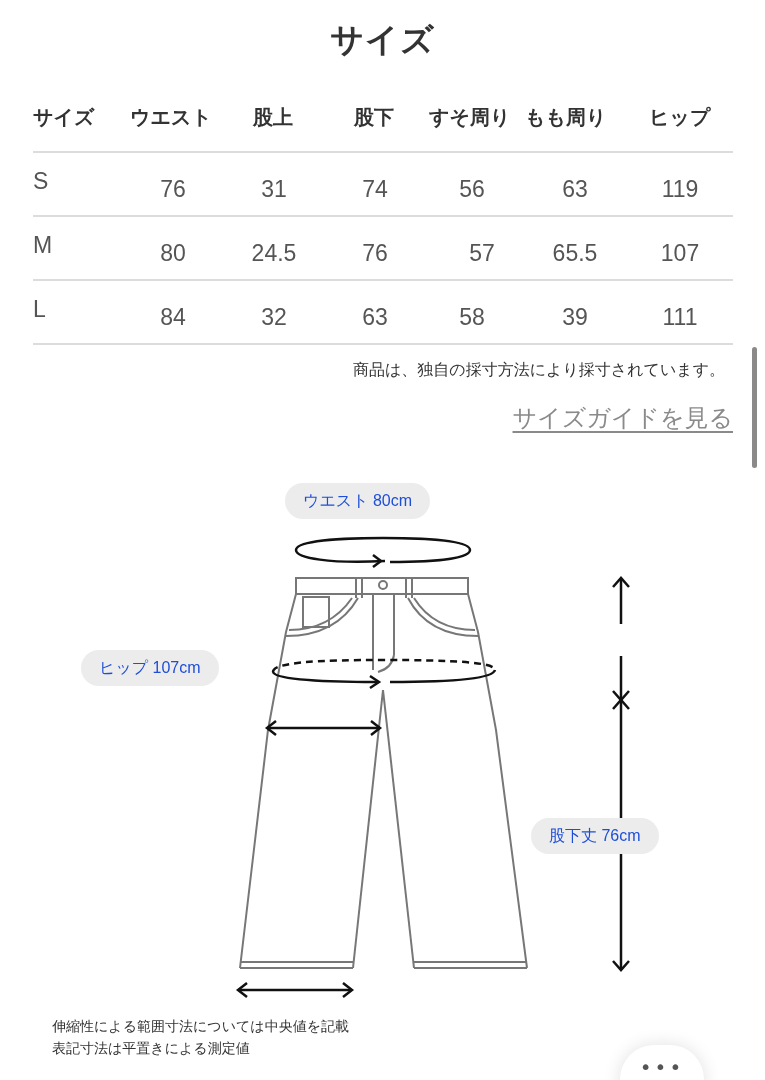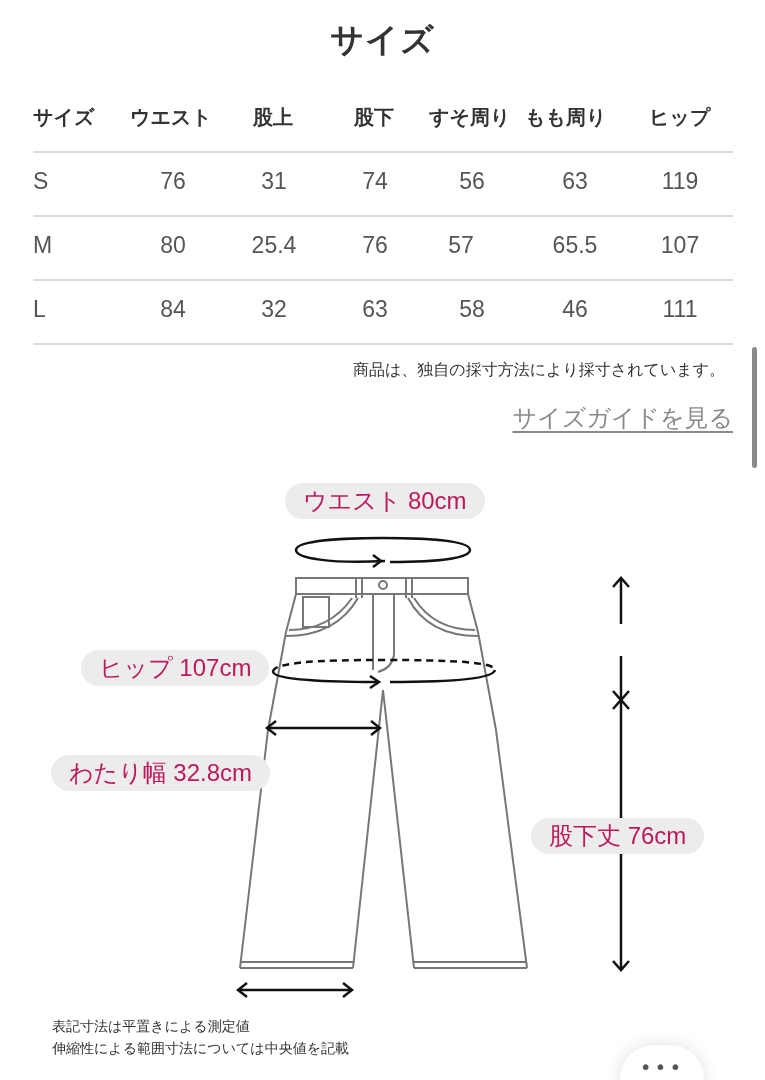--- a/index.html
+++ b/index.html
@@ -12,37 +12,37 @@
     font-size: 33px; font-weight: bold; color: #333333; letter-spacing: 1px;
   }
   .table { position: absolute; left: 33px; top: 88px; width: 700px; }
   .thead, .trow { position: relative; width: 700px; }
   .thead { height: 63px; border-bottom: 2px solid #dcdcdc; }
   .trow { height: 62px; border-bottom: 2px solid #dcdcdc; }
   .cell { position: absolute; top: 0; white-space: nowrap; }
   .thead .cell { top: 16px; font-size: 20px; font-weight: bold; color: #333333; }
   .trow .cell { top: 15px; font-size: 23px; color: #555555; font-family: "Liberation Sans", sans-serif; }
   .c-left { text-align: left; }
-  .c-center { transform: translateX(-50%); text-align: center; }
+  .c-center { transform: translateX(-50%); text-align: center; margin-top: 8px; }
   .note {
     position: absolute; right: 40px; top: 360px; font-size: 16px; color: #333333;
   }
   .guide-link {
     position: absolute; right: 32px; top: 402px; font-size: 24px; color: #8a8a8a;
     text-decoration: underline; text-underline-offset: 5px; cursor: pointer;
   }
   .scrollbar {
     position: absolute; left: 752px; top: 347px; width: 5px; height: 121px;
     background: #8a8a8a; border-radius: 3px;
   }
   .diagram { position: absolute; left: 0; top: 470px; width: 765px; height: 560px; }
   .diagram svg { position: absolute; left: 0; top: 0; }
   .pill {
     position: absolute; height: 36px; line-height: 36px; padding: 0 18px;
-    background: #ececec; border-radius: 18px; font-size: 24px; color: #be185d;
+    background: #ececec; border-radius: 18px; font-size: 16px; color: #1d4ed8;
     white-space: nowrap; font-family: "Liberation Sans", "DejaVu Sans", sans-serif;
   }
   .footnote {
     position: absolute; left: 52px; top: 1015px; font-size: 14px; line-height: 22px; color: #333333;
   }
   .more-button {
     position: absolute; left: 620px; top: 1045px; width: 84px; height: 70px;
     background: #ffffff; border-radius: 34px;
     box-shadow: 0 0 18px rgba(0,0,0,0.12);
     text-align: center; cursor: pointer;
@@ -73,34 +73,34 @@
     <span class="cell c-center" style="left:241px">31</span>
     <span class="cell c-center" style="left:342px">74</span>
     <span class="cell c-center" style="left:439px">56</span>
     <span class="cell c-center" style="left:542px">63</span>
     <span class="cell c-center" style="left:647px">119</span>
   </div>
 
   <div class="trow">
     <span class="cell c-left" style="left:0px">M</span>
     <span class="cell c-center" style="left:140px">80</span>
-    <span class="cell c-center" style="left:241px">25.4</span>
+    <span class="cell c-center" style="left:241px">24.5</span>
     <span class="cell c-center" style="left:342px">76</span>
-    <span class="cell c-center" style="left:428px">57</span>
+    <span class="cell c-center" style="left:449px">57</span>
     <span class="cell c-center" style="left:542px">65.5</span>
     <span class="cell c-center" style="left:647px">107</span>
   </div>
 
   <div class="trow">
     <span class="cell c-left" style="left:0px">L</span>
     <span class="cell c-center" style="left:140px">84</span>
     <span class="cell c-center" style="left:241px">32</span>
     <span class="cell c-center" style="left:342px">63</span>
     <span class="cell c-center" style="left:439px">58</span>
-    <span class="cell c-center" style="left:542px">46</span>
+    <span class="cell c-center" style="left:542px">39</span>
     <span class="cell c-center" style="left:647px">111</span>
   </div>
 </div>
 
 <div class="note">商品は、独自の採寸方法により採寸されています。</div>
 <a class="guide-link">サイズガイドを見る</a>
 
 <div class="scrollbar"></div>
 
 <div class="diagram">
@@ -160,24 +160,23 @@
 
       <line x1="621" y1="700" x2="621" y2="818"></line>
       <line x1="621" y1="853" x2="621" y2="970"></line>
       <path d="M613 709 L621 700 L629 709"></path>
       <path d="M613 961 L621 970 L629 961"></path>
     </g>
   </svg>
 
   <div class="pill" style="left:285px; top:13px;">ウエスト 80cm</div>
   <div class="pill" style="left:81px; top:180px;">ヒップ 107cm</div>
-  <div class="pill" style="left:51px; top:285px;">わたり幅 32.8cm</div>
   <div class="pill" style="left:531px; top:348px;">股下丈 76cm</div>
 </div>
 
 <div class="footnote">
+  <div>伸縮性による範囲寸法については中央値を記載</div>
   <div>表記寸法は平置きによる測定値</div>
-  <div>伸縮性による範囲寸法については中央値を記載</div>
 </div>
 
 <div class="more-button">
   <span>•••</span>
 </div>
 
 </body></html>

